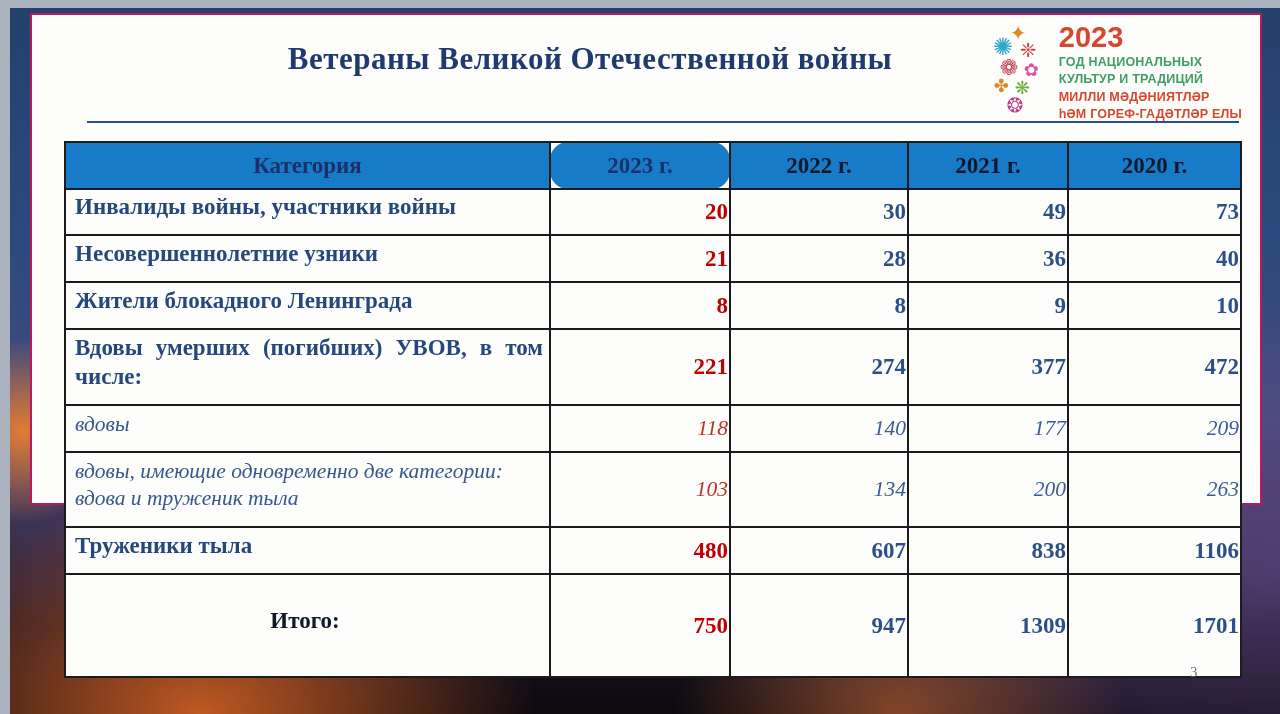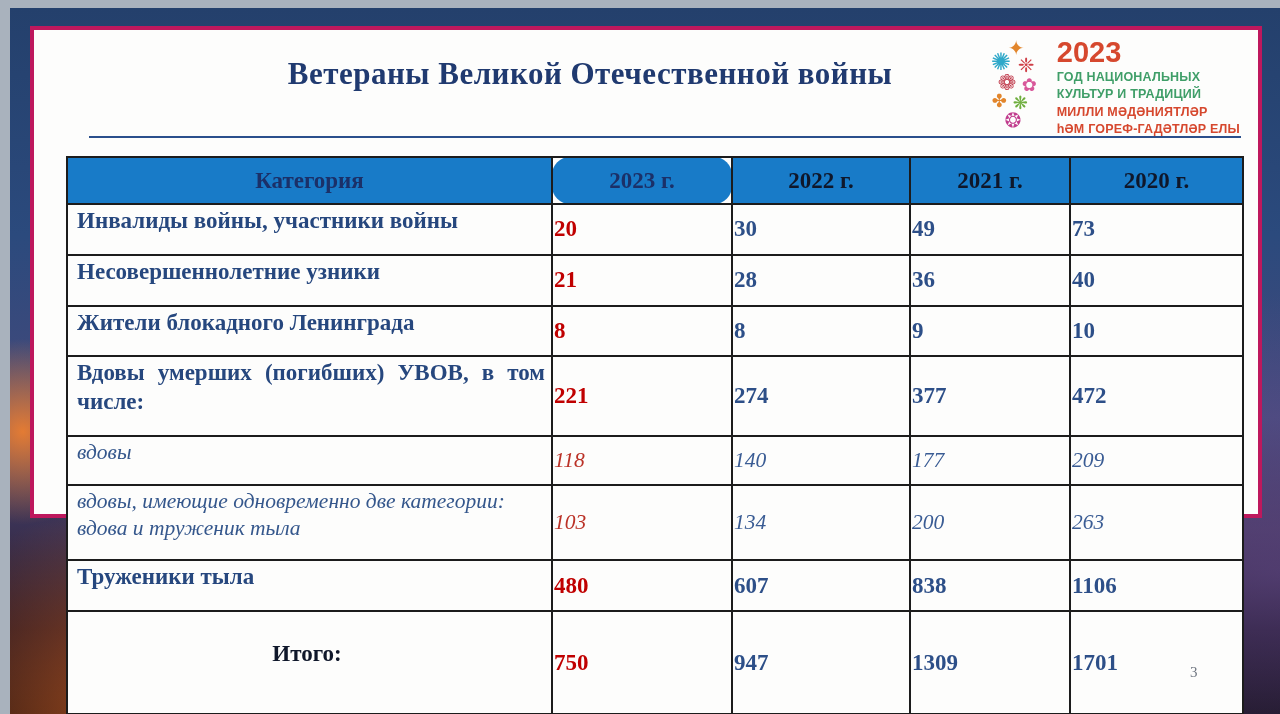--- a/index.html
+++ b/index.html
@@ -17,22 +17,22 @@
     background:
       radial-gradient(circle at 1% 60%, rgba(236,126,48,0.95) 0, rgba(236,126,48,0) 7%),
       radial-gradient(ellipse at 15% 100%, rgba(222,102,36,0.85) 0, rgba(222,102,36,0) 22%),
       radial-gradient(ellipse at 70% 100%, rgba(214,110,45,0.55) 0, rgba(214,110,45,0) 18%),
       radial-gradient(ellipse at 100% 80%, rgba(110,80,150,0.55) 0, rgba(110,80,150,0) 35%),
       linear-gradient(180deg,#24406c 0%, #2b4a7d 32%, #45497b 58%, #3a3152 74%, #191223 88%, #0d0a10 100%);
   }
 
   
   .card{
-    position:absolute;left:30px;top:26px;width:1232px;height:492px;
-    background:#fdfdfc;border:4px solid #be185d;box-sizing:border-box;
+    position:absolute;left:30px;top:13px;width:1232px;height:492px;
+    background:#fdfdfc;border:2px solid #be185d;box-sizing:border-box;
   }
 
   .title{
     position:absolute;left:0;top:26px;width:100%;box-sizing:border-box;
     padding-right:112px;text-align:center;
     font-size:31px;font-weight:bold;letter-spacing:0.5px;color:#203a70;
     font-family:"Liberation Serif", serif;
   }
 
   .rule{position:absolute;left:55px;top:106px;width:1152px;height:2px;background:#2b4f8c;}
@@ -59,26 +59,26 @@
   th.cat-h{color:#1b3068;}
   th.year-h{color:#0f172a;}
   th.year-h.current-h{color:#1b3068;border-radius:18px;}
 
   tbody tr{height:47px;background:#fdfdfc;}
   tbody tr:nth-child(1){height:46px;}
   tbody tr:nth-child(4){height:76px;}
   tbody tr:nth-child(6){height:75px;}
   tbody tr:nth-child(8){height:103px;}
 
-  td.cat{padding:2px 6px 18px 9px;font-size:23px;font-weight:bold;color:#26477e;line-height:1.25;margin-top:29px;}
+  td.cat{padding:2px 6px 11px 9px;font-size:23px;font-weight:bold;color:#26477e;line-height:1.25;margin-top:29px;}
   td.cat.justify{text-align:justify;font-family:Liberation Serif, serif;}
   td.cat.italic{font-style:italic;font-weight:normal;font-size:21.5px;color:#35578c;}
   td.cat.total{text-align:center;padding-right:14px;color:#0f172a;}
 
-  td.val{text-align:left;font-size:23px;font-weight:bold;color:#2d4f88;}
+  td.val{text-align:right;font-size:23px;font-weight:bold;color:#2d4f88;}
   td.val.italic{font-style:italic;font-weight:normal;font-size:21.5px;color:#3a5c94;}
   td.val.current{color:#c00000;}
   td.val.italic.current{color:#bb3227;}
 
   .page-num{position:absolute;left:1190px;top:664px;font-size:15px;color:#6f7680;z-index:3;font-family:"Liberation Serif", serif;}
 </style>
 </head>
 <body>
 
 <div class="stage">

